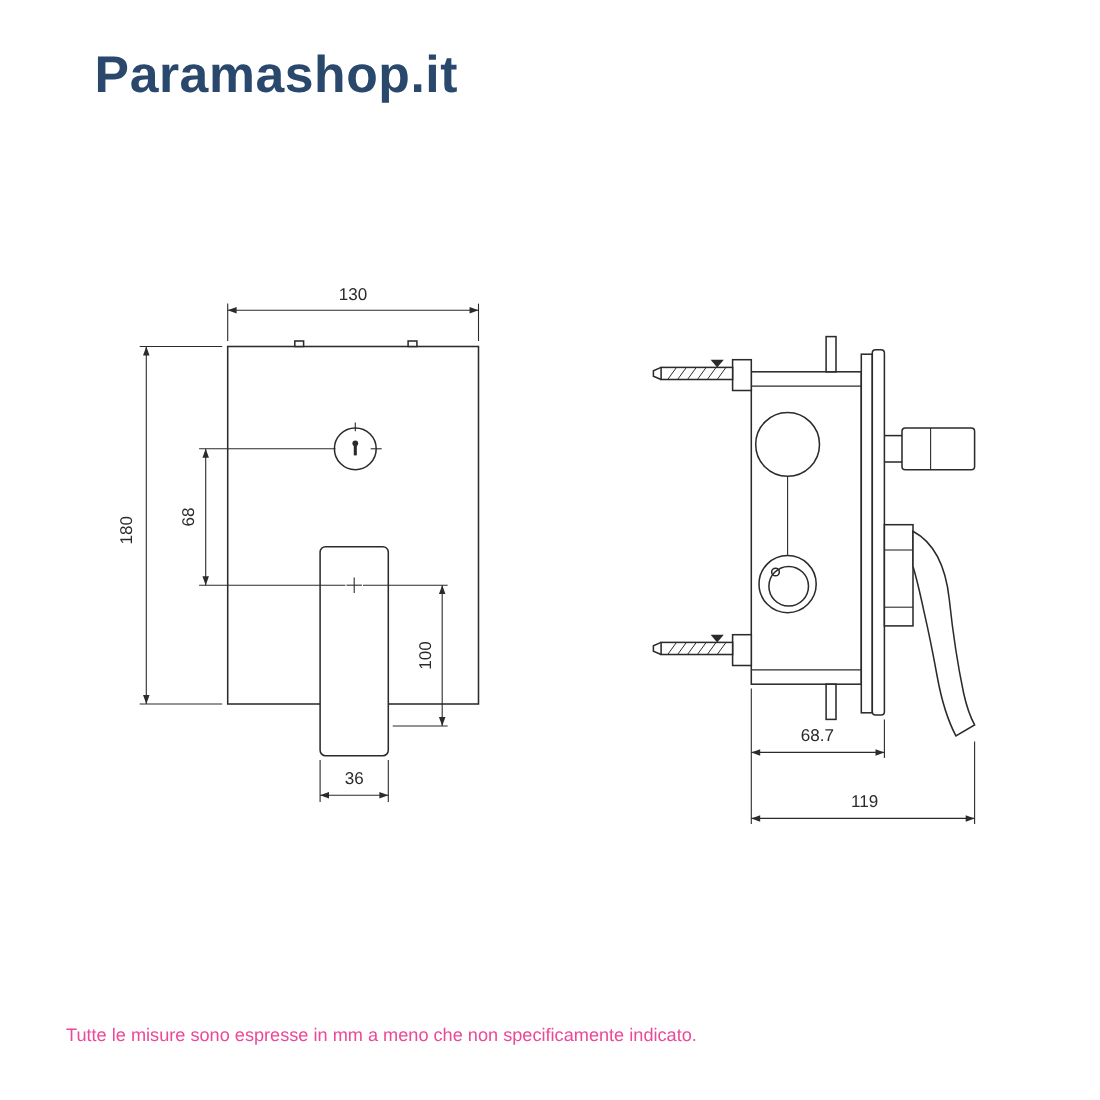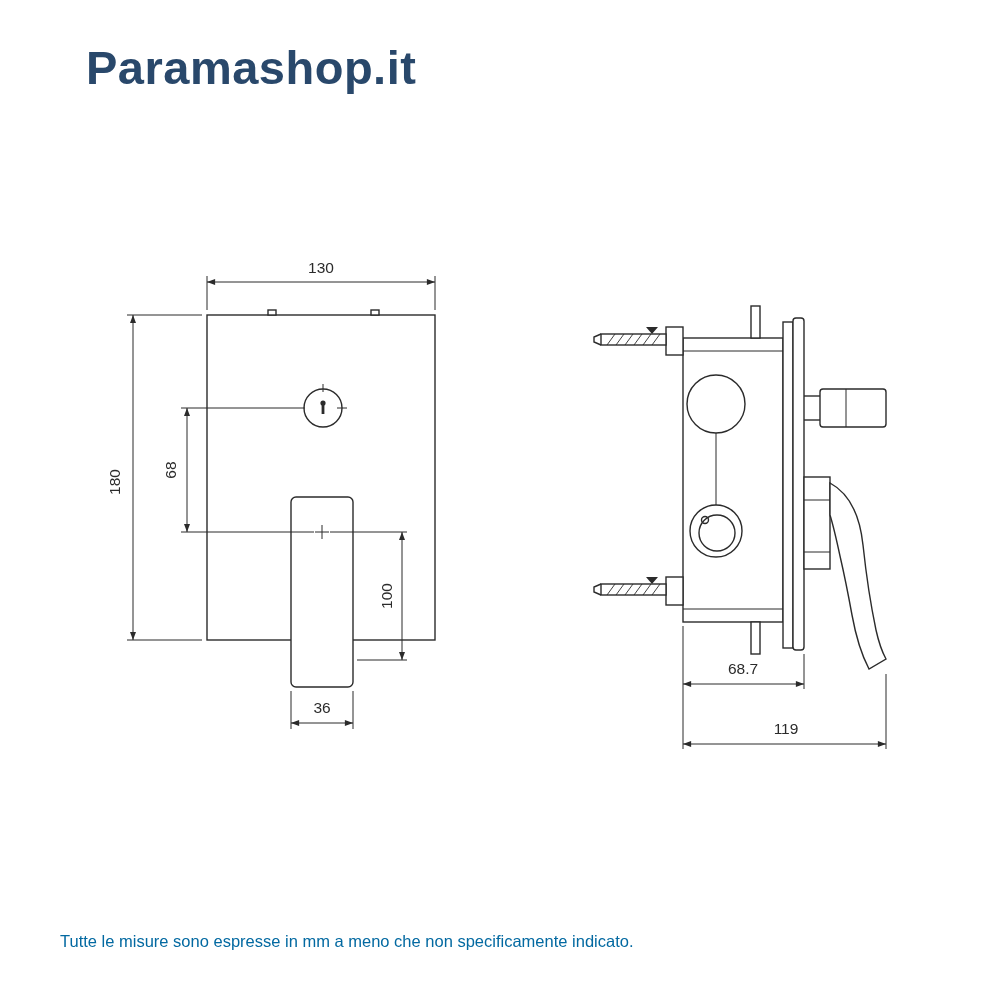--- a/index.html
+++ b/index.html
@@ -28,21 +28,21 @@
     top: 0;
     width: 1000px;
     height: 1000px;
   }
   .footer {
     position: absolute;
     left: 60px;
     top: 928px;
     font-size: 16.5px;
     line-height: 26px;
-    color: #0369a1;
+    color: #ec4899;
   }
   
   .ln   { stroke: #2b2b2b; stroke-width: 1.4; fill: none; }
   .lnf  { stroke: #2b2b2b; stroke-width: 1.4; fill: #ffffff; }
   .dim  { stroke: #2b2b2b; stroke-width: 1; fill: none; }
   .hatch{ stroke: #2b2b2b; stroke-width: 0.9; fill: none; }
   .dark { fill: #2b2b2b; stroke: none; }
   .dimtxt {
     font-family: "Liberation Sans", sans-serif;
     font-size: 15.5px;

